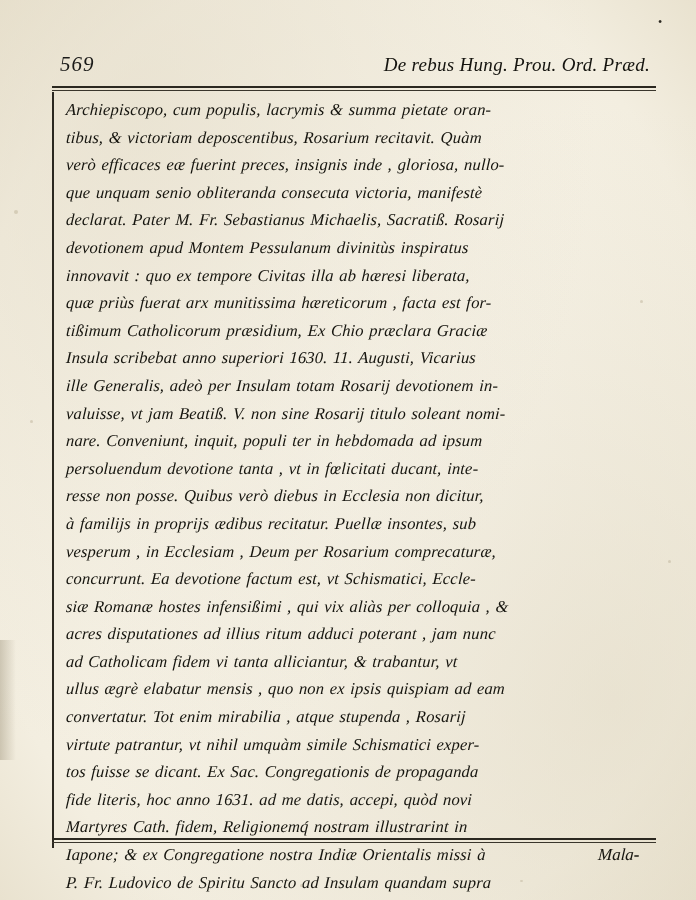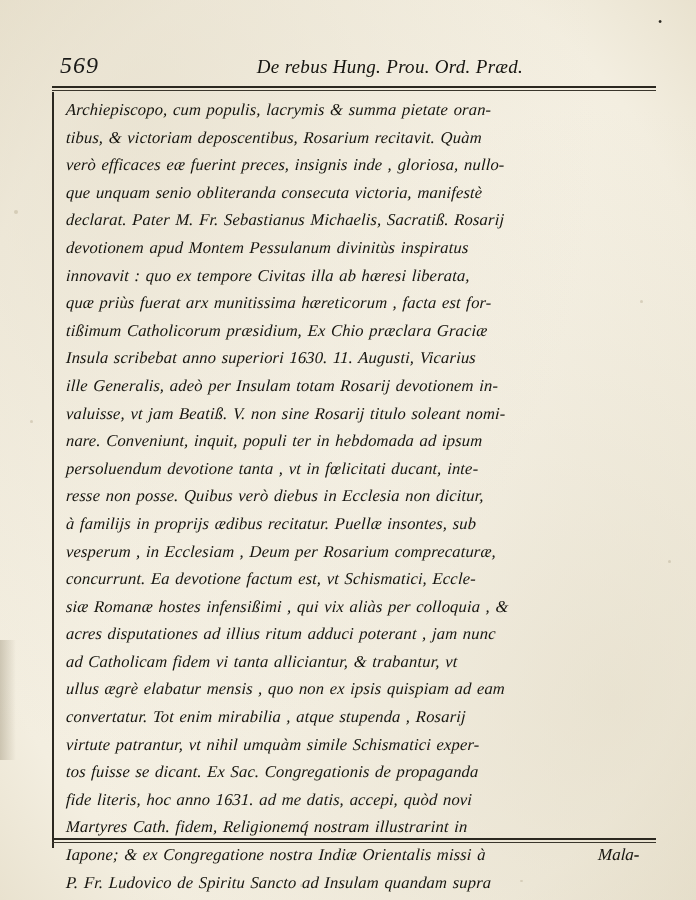--- a/index.html
+++ b/index.html
@@ -32,30 +32,30 @@
   .header-row {
     position: absolute;
     top: 52px;
     left: 60px;
     right: 46px;
     display: flex;
     align-items: baseline;
     font-style: italic;
   }
   .folio {
-    font-size: 24px;
+    font-size: 21px;
     letter-spacing: 1px;
     color: #1a1a18;
     font-family: "Liberation Serif", serif;
     font-style: italic;
     width: 130px;
   }
   .running-title {
     flex: 1;
-    text-align: center;
+    text-align: right;
     font-size: 19px;
     color: #15140f;
     font-style: italic;
     letter-spacing: 0.3px;
     margin-left: -60px;
   }
   .rule {
     position: absolute;
     left: 52px;
     right: 40px;

